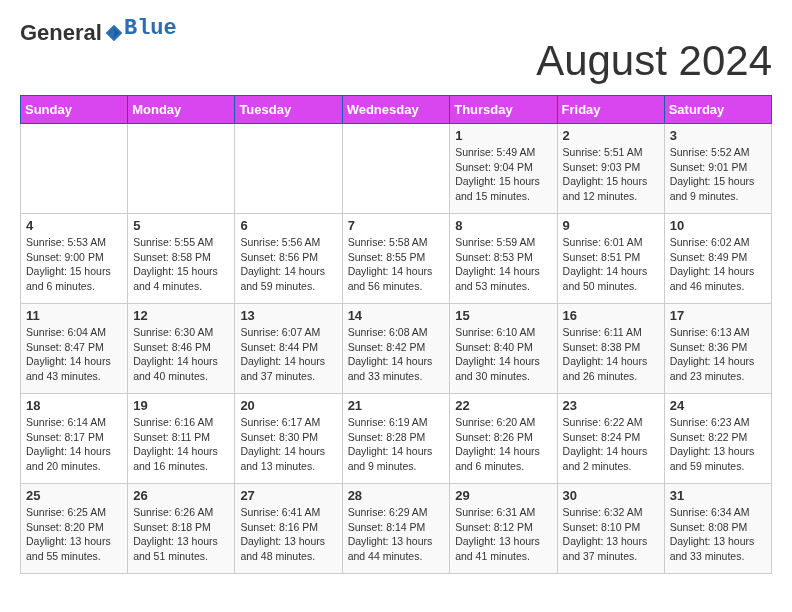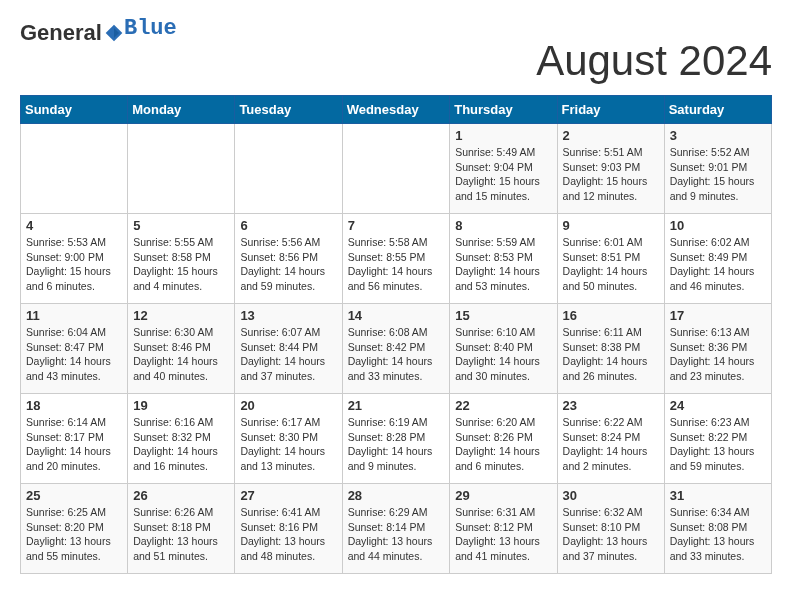--- a/index.html
+++ b/index.html
@@ -50,21 +50,21 @@
     .subtitle {
       font-size: 18px;
       color: #555;
     }
     .calendar {
       width: 100%;
       border-collapse: collapse;
       font-size: 11px;
     }
     .calendar thead tr {
-      background-color: #0369a1;
+      background-color: #d946ef;
       color: #fff;
     }
     .calendar thead th {
       padding: 6px 4px;
       text-align: left;
       font-size: 13px;
       font-weight: bold;
       border: 1px solid #1a5da0;
     }
     .calendar tbody tr {
@@ -244,21 +244,21 @@
       <tr>
         <td>
           <span class="day-number">18</span>
           <div class="day-info">Sunrise: 6:14 AM</div>
           <div class="day-info">Sunset: 8:17 PM</div>
           <div class="day-info">Daylight: 14 hours and 20 minutes.</div>
         </td>
         <td>
           <span class="day-number">19</span>
           <div class="day-info">Sunrise: 6:16 AM</div>
-          <div class="day-info">Sunset: 8:32 PM</div>
+          <div class="day-info">Sunset: 8:11 PM</div>
           <div class="day-info">Daylight: 14 hours and 16 minutes.</div>
         </td>
         <td>
           <span class="day-number">20</span>
           <div class="day-info">Sunrise: 6:17 AM</div>
           <div class="day-info">Sunset: 8:30 PM</div>
           <div class="day-info">Daylight: 14 hours and 13 minutes.</div>
         </td>
         <td>
           <span class="day-number">21</span>

